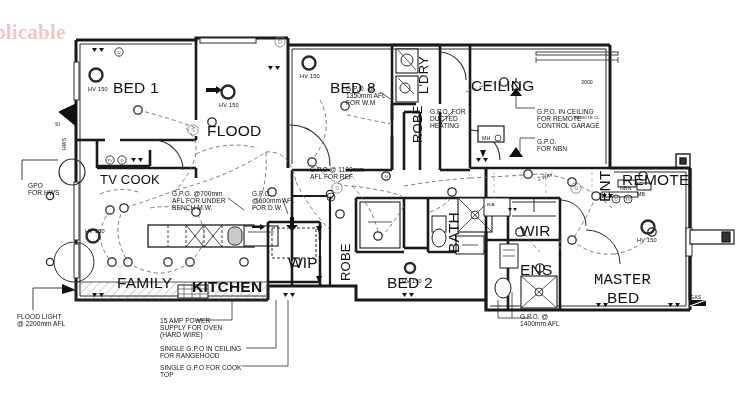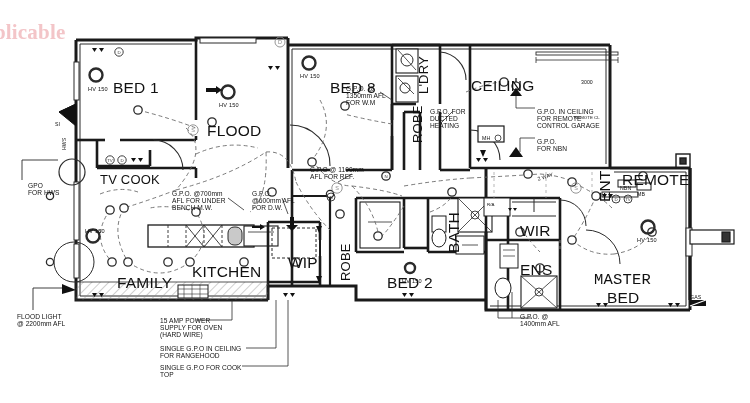--- a/index.html
+++ b/index.html
@@ -448,21 +448,21 @@
       <path d="M592,172 L592,198"></path>
       <path d="M560,240 L560,250"></path>
     </g>
   </svg>
 
   <div id="roomLayer">
       <div class="lbl room" style="left: 113px; top: 80px;">BED 1</div>
       <div class="lbl room" style="left: 207px; top: 123px;">FLOOD</div>
       <div class="lbl room sm" style="left: 100px; top: 173px;">TV COOK</div>
       <div class="lbl room" style="left: 117px; top: 247px; margin-top: 28px;">FAMILY</div>
-      <div class="lbl room" style="left: 192px; top: 264px;">KITCHEN</div>
+      <div class="lbl room" style="left: 192px; top: 279px; font-weight: bold;">KITCHEN</div>
       <div class="lbl room" style="left: 288px; top: 255px;">WIP</div>
       <div class="lbl room" style="left: 330px; top: 80px;">BED 8</div>
       <div class="lbl room sm" style="left: 417px; top: 94px; transform: rotate(-90deg); transform-origin: 0px 0px;">L'DRY</div>
       <div class="lbl room sm" style="left: 411px; top: 143px; transform: rotate(-90deg); transform-origin: 0px 0px;">ROBE</div>
       <div class="lbl room" style="left: 471px; top: 78px;">CEILING</div>
       <div class="lbl room" style="left: 446px; top: 253px; transform: rotate(-90deg); transform-origin: 0px 0px;">BATH</div>
       <div class="lbl room" style="left: 371px; top: 275px; margin-left: 16px;">BED 2</div>
       <div class="lbl room sm" style="left: 339px; top: 281px; transform: rotate(-90deg); transform-origin: 0px 0px;">ROBE</div>
       <div class="lbl room" style="left: 520px; top: 223px;">WIR</div>
       <div class="lbl room" style="left: 520px; top: 262px;">ENS</div>

